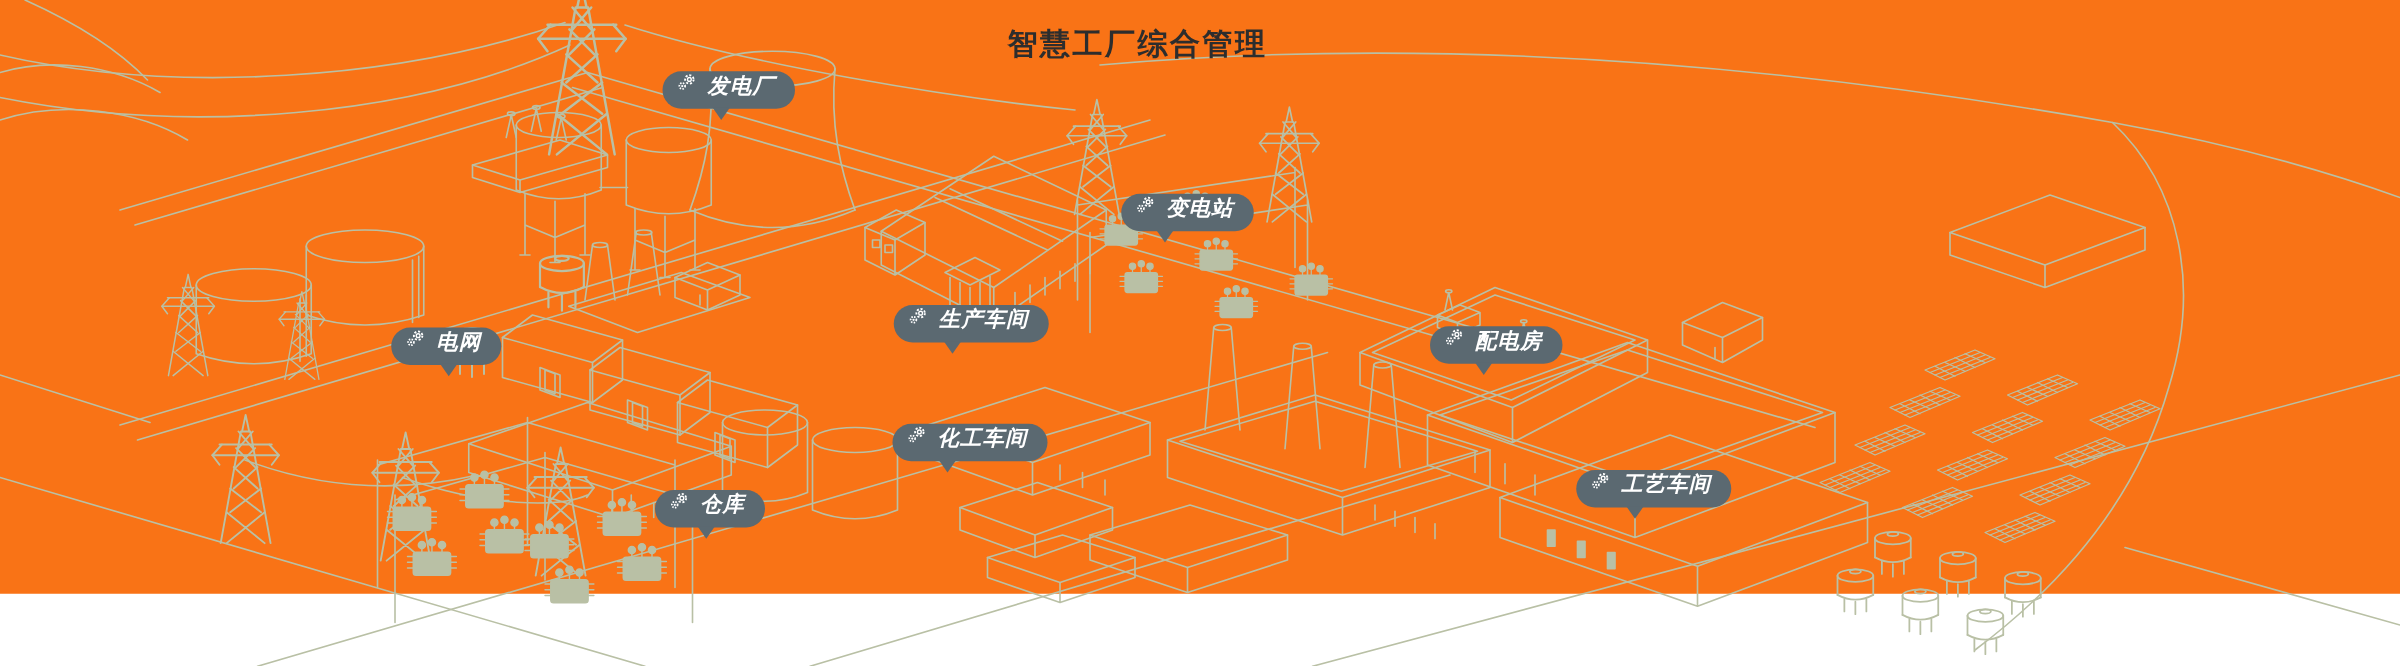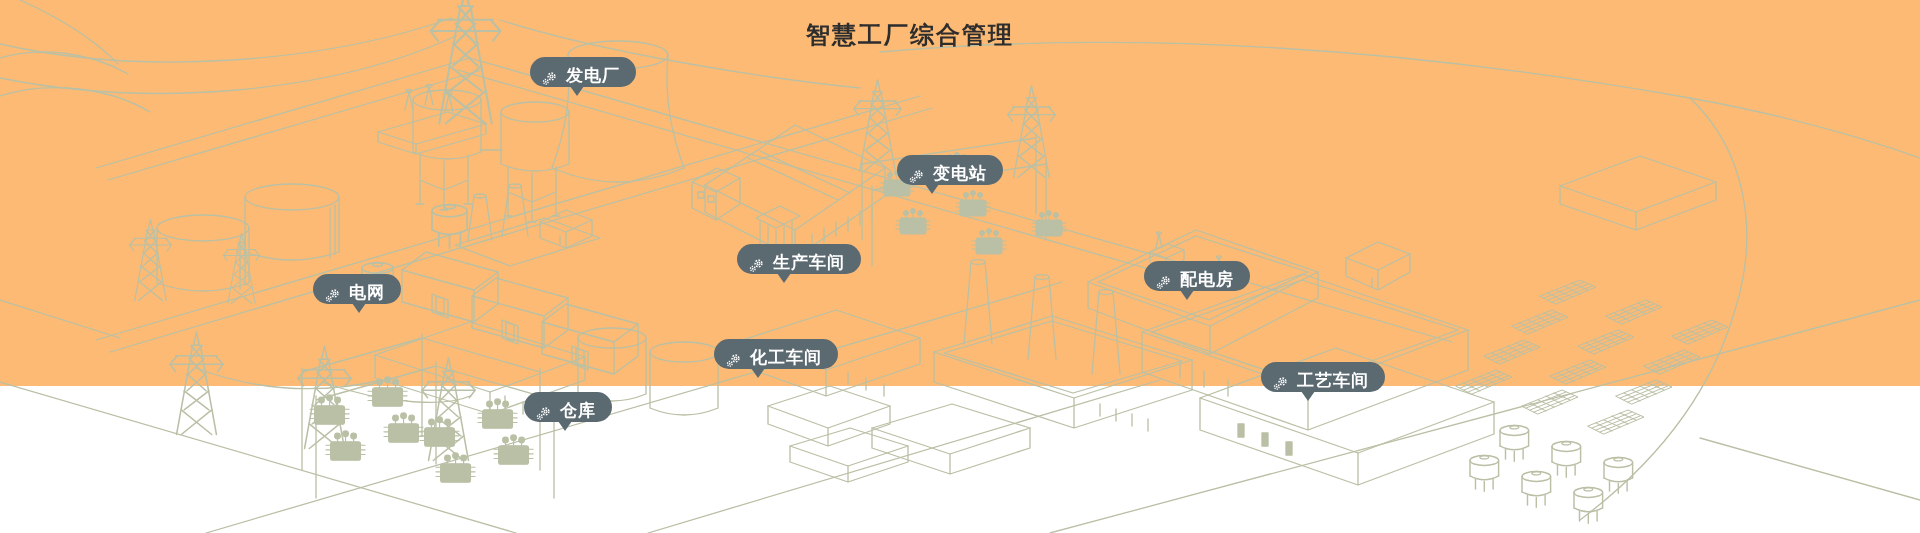--- a/index.html
+++ b/index.html
@@ -1,27 +1,27 @@
 <!DOCTYPE html>
 <html><head>
 <meta charset="utf-8">
 <style>
   html,body{margin:0;padding:0;background:#fff;}
   body{width:1920px;height:533px;overflow:hidden;font-family:"Liberation Sans","DejaVu Sans",sans-serif;}
-  .stage{position:relative;width:1920px;height:386px;background:#fdba74;}
+  .stage{position:relative;width:1920px;height:475px;background:#f97316;}
   .stage svg.scene{position:absolute;left:0;top:0;}
   .page-title{
     position:absolute;left:806px;top:19px;
     font-size:24px;font-weight:bold;color:#2d2d2d;letter-spacing:2px;white-space:nowrap;
   }
   .badge{
-    position:absolute;display:inline-flex;align-items:flex-end;gap:8px;
+    position:absolute;display:inline-flex;align-items:flex-start;gap:8px;
     height:30px;padding:0 16px 0 11px;border-radius:16px;
     background:#5b6971;color:#fff;font-size:17px;font-weight:bold;letter-spacing:1px;
-    white-space:nowrap;box-sizing:border-box;cursor:pointer;
+    white-space:nowrap;box-sizing:border-box;cursor:pointer;font-style:italic;
   }
   .badge::after{
     content:"";position:absolute;top:29px;left:var(--tail,38px);
     border-left:7px solid transparent;border-right:7px solid transparent;
     border-top:10px solid #5b6971;
   }
   .badge .gear{display:inline-flex;width:17px;height:17px;}
 </style>
 </head>
 <body>
@@ -297,33 +297,33 @@
       <svg width="17" height="17" viewBox="0 0 17 17">
           <circle cx="10.5" cy="6.5" r="3.4" fill="none" stroke="#fff" stroke-width="1.5" stroke-dasharray="1.7 1.4"></circle>
           <circle cx="10.5" cy="6.5" r="1.5" fill="none" stroke="#fff" stroke-width="1.1"></circle>
           <circle cx="4.8" cy="11.8" r="2.3" fill="none" stroke="#fff" stroke-width="1.4" stroke-dasharray="1.2 1"></circle>
           <circle cx="4.8" cy="11.8" r="0.9" fill="#fff"></circle>
         </svg>
     </span>
     <span>变电站</span>
   </div>
 
-  <div class="badge" style="left:313px;top:274px;--tail:39px">
+  <div class="badge" style="left:313px;top:262px;--tail:39px">
     <span class="gear">
       <svg width="17" height="17" viewBox="0 0 17 17">
           <circle cx="10.5" cy="6.5" r="3.4" fill="none" stroke="#fff" stroke-width="1.5" stroke-dasharray="1.7 1.4"></circle>
           <circle cx="10.5" cy="6.5" r="1.5" fill="none" stroke="#fff" stroke-width="1.1"></circle>
           <circle cx="4.8" cy="11.8" r="2.3" fill="none" stroke="#fff" stroke-width="1.4" stroke-dasharray="1.2 1"></circle>
           <circle cx="4.8" cy="11.8" r="0.9" fill="#fff"></circle>
         </svg>
     </span>
     <span>电网</span>
   </div>
 
-  <div class="badge" style="left:737px;top:244px;--tail:40px">
+  <div class="badge" style="left:715px;top:244px;--tail:40px">
     <span class="gear">
       <svg width="17" height="17" viewBox="0 0 17 17">
           <circle cx="10.5" cy="6.5" r="3.4" fill="none" stroke="#fff" stroke-width="1.5" stroke-dasharray="1.7 1.4"></circle>
           <circle cx="10.5" cy="6.5" r="1.5" fill="none" stroke="#fff" stroke-width="1.1"></circle>
           <circle cx="4.8" cy="11.8" r="2.3" fill="none" stroke="#fff" stroke-width="1.4" stroke-dasharray="1.2 1"></circle>
           <circle cx="4.8" cy="11.8" r="0.9" fill="#fff"></circle>
         </svg>
     </span>
     <span>生产车间</span>
   </div>
@@ -357,21 +357,21 @@
       <svg width="17" height="17" viewBox="0 0 17 17">
           <circle cx="10.5" cy="6.5" r="3.4" fill="none" stroke="#fff" stroke-width="1.5" stroke-dasharray="1.7 1.4"></circle>
           <circle cx="10.5" cy="6.5" r="1.5" fill="none" stroke="#fff" stroke-width="1.1"></circle>
           <circle cx="4.8" cy="11.8" r="2.3" fill="none" stroke="#fff" stroke-width="1.4" stroke-dasharray="1.2 1"></circle>
           <circle cx="4.8" cy="11.8" r="0.9" fill="#fff"></circle>
         </svg>
     </span>
     <span>化工车间</span>
   </div>
 
-  <div class="badge" style="left:1261px;top:362px;--tail:40px">
+  <div class="badge" style="left:1261px;top:376px;--tail:40px">
     <span class="gear">
       <svg width="17" height="17" viewBox="0 0 17 17">
           <circle cx="10.5" cy="6.5" r="3.4" fill="none" stroke="#fff" stroke-width="1.5" stroke-dasharray="1.7 1.4"></circle>
           <circle cx="10.5" cy="6.5" r="1.5" fill="none" stroke="#fff" stroke-width="1.1"></circle>
           <circle cx="4.8" cy="11.8" r="2.3" fill="none" stroke="#fff" stroke-width="1.4" stroke-dasharray="1.2 1"></circle>
           <circle cx="4.8" cy="11.8" r="0.9" fill="#fff"></circle>
         </svg>
     </span>
     <span>工艺车间</span>
   </div>

